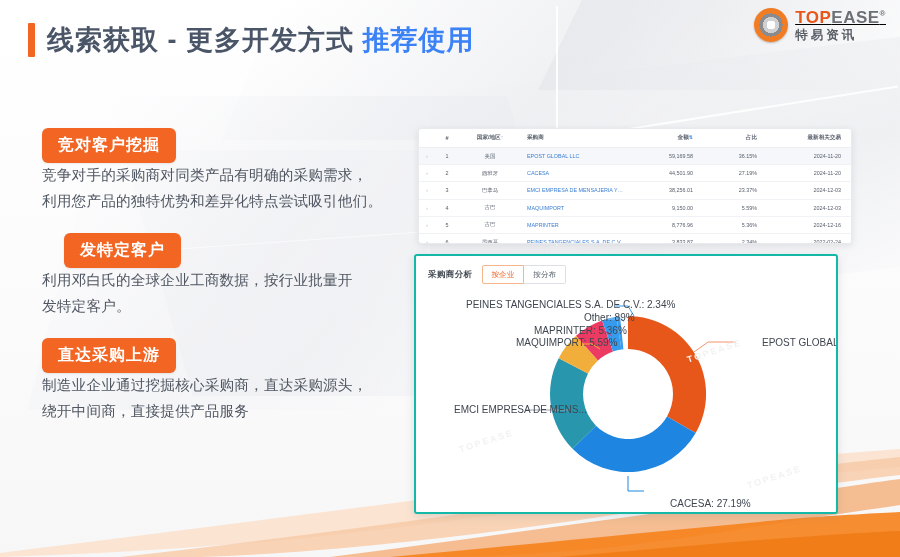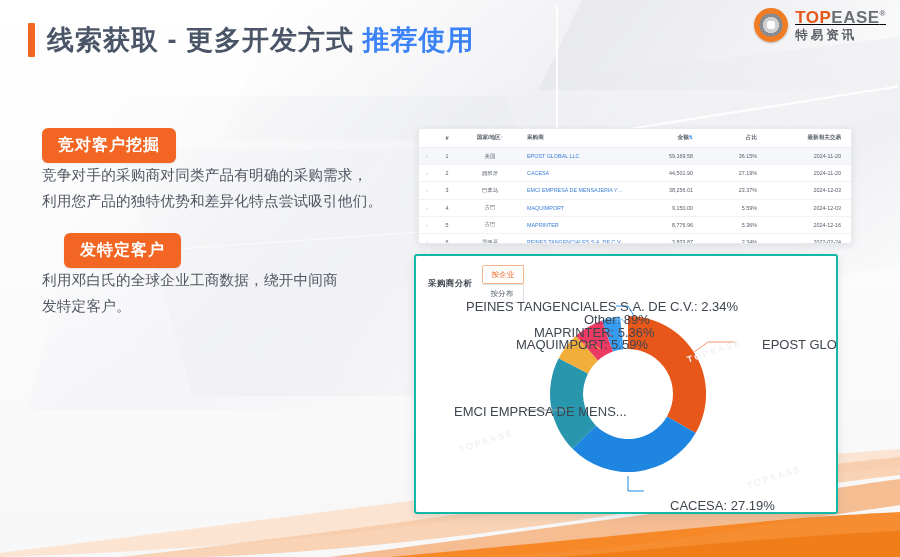--- a/index.html
+++ b/index.html
@@ -77,29 +77,29 @@
   .c-pct{width:54px;text-align:right;padding-right:12px;}
   .c-date{width:72px;text-align:right;padding-right:10px;}
   .sort{color:#3a8ee6;font-size:5px;}
   .sort.g{color:#aab0ba;}
 
   
   .chart-card{position:absolute;left:414px;top:254px;width:420px;height:256px;background:#fff;
     border:2px solid #14b8a6;border-radius:3px;box-shadow:0 2px 9px rgba(140,145,155,.25);overflow:hidden;}
   .chart-head{display:flex;align-items:center;gap:9px;padding:9px 0 0 12px;}
   .chart-title{font-size:8.5px;font-weight:bold;color:#3f4650;letter-spacing:.4px;}
-  .seg{display:flex;flex-direction:column;}
+  .seg{display:flex;}
   .seg-btn{font-size:7.6px;padding:3.5px 9px;border:1px solid #dcdfe4;color:#5a626d;background:#fff;cursor:pointer;}
   .seg-btn:first-child{border-radius:2px 0 0 2px;}
   .seg-btn:last-child{border-radius:0 2px 2px 0;border-left:none;}
   .seg-btn.active{color:#F26522;border-color:#f7b58c;background:#fff;position:relative;z-index:1;}
   .chart-body{position:absolute;inset:30px 0 0 0;}
   .wm{position:absolute;font-size:9px;color:#f2f2f3;font-weight:bold;letter-spacing:2px;transform:rotate(-18deg);user-select:none;}
 
-  .lbl{position:absolute;font-size:13px;color:#3f4650;white-space:nowrap;padding-left:22px;}
+  .lbl{position:absolute;font-size:10px;color:#3f4650;white-space:nowrap;padding-left:22px;}
 </style>
 </head>
 <body>
 
 <div class="bg-base"></div>
 <div class="bg-facet facet-a"></div>
 <div class="bg-facet facet-b"></div>
 <div class="bg-facet facet-c"></div>
 <div class="bg-facet facet-d"></div>
 <div class="bg-facet facet-e"></div>
@@ -141,25 +141,32 @@
     <span class="badge">竞对客户挖掘</span>
     <div class="blk-text">
       <div>竞争对手的采购商对同类产品有明确的采购需求，</div>
       <div>利用您产品的独特优势和差异化特点尝试吸引他们。</div>
     </div>
   </div>
 
   <div class="block">
     <span class="badge b2">发特定客户</span>
     <div class="blk-text">
-      <div>利用邓白氏的全球企业工商数据，绕开中间商</div>
+      <div>利用邓白氏的全球企业工商数据，按行业批量开</div>
       <div>发特定客户。</div>
     </div>
   </div>
 
+  <div class="block">
+    <span class="badge">直达采购上游</span>
+    <div class="blk-text">
+      <div>制造业企业通过挖掘核心采购商，直达采购源头，</div>
+      <div>绕开中间商，直接提供产品服务</div>
+    </div>
+  </div>
 
 </div>
 
 <div class="table-card">
   <table>
     <thead>
       <tr>
         <th class="c-exp"></th>
         <th class="c-idx">#</th>
         <th class="c-ctry">

